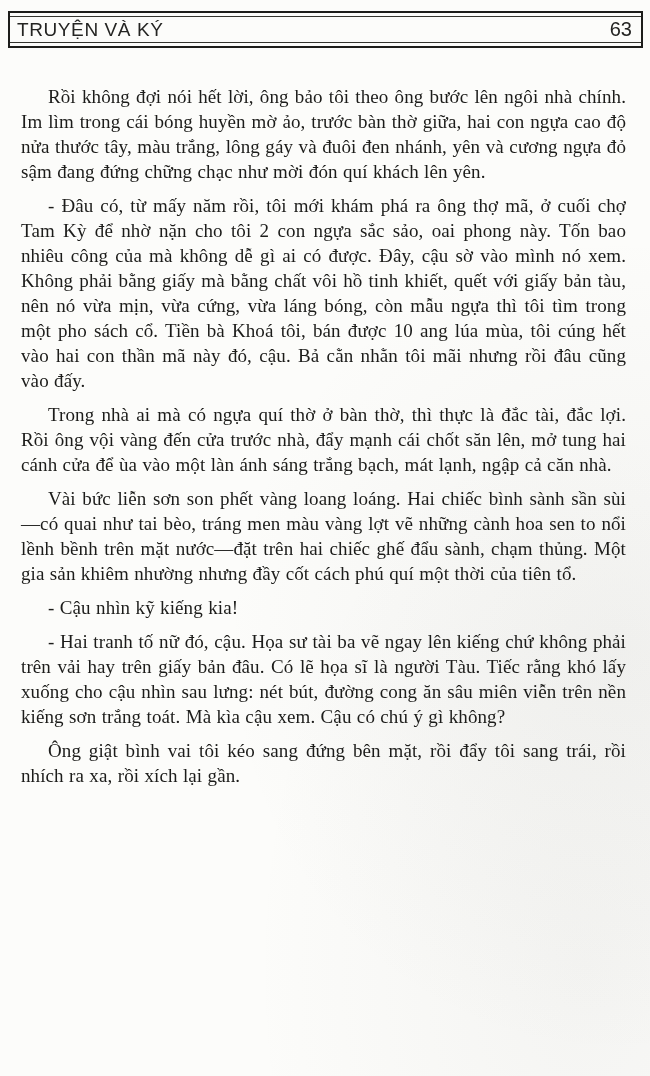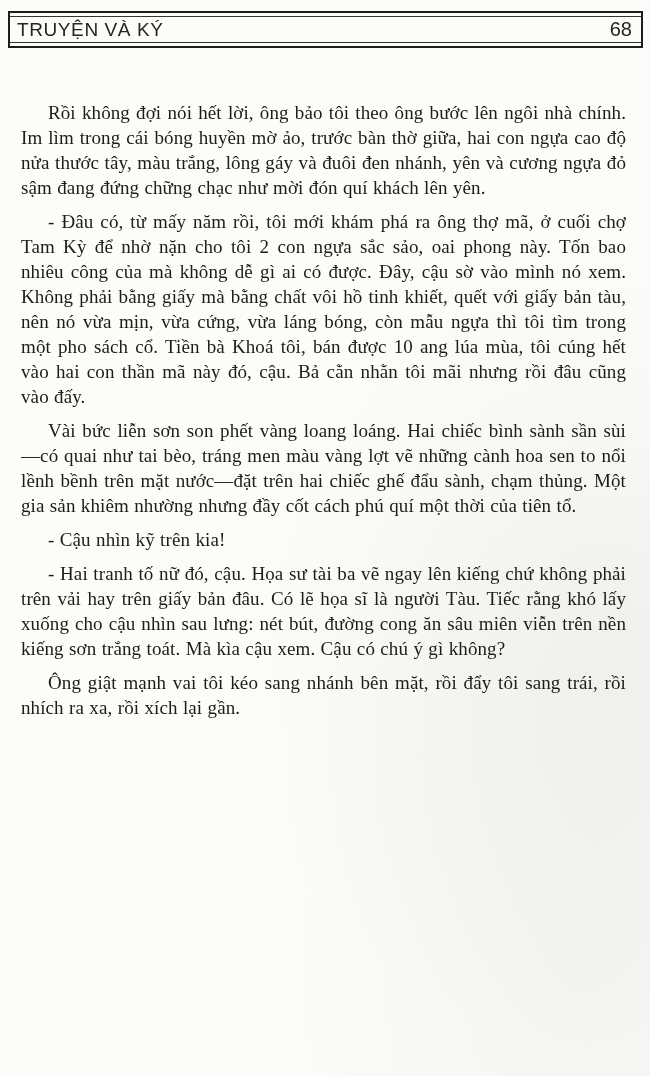--- a/index.html
+++ b/index.html
@@ -56,21 +56,21 @@
     white-space: nowrap;
   }
   .header-page-number {
     font-family: "Liberation Sans", "DejaVu Sans", sans-serif;
     font-size: 20px;
     color: #242422;
   }
   
   .body-text {
     position: absolute;
-    top: 100px;
+    top: 84px;
     left: 21px;
     right: 24px;
     color: #1c1c1a;
   }
   .para {
     margin: 0 0 9px 0;
     font-size: 19px;
     line-height: 25px;
     text-align: justify;
     text-indent: 27px;
@@ -79,26 +79,27 @@
   }
 </style>
 </head>
 <body>
 
 <div class="page">
 
   <div class="header-box">
     <div class="header-band">
       <span class="header-title">TRUYỆN VÀ KÝ</span>
-      <span class="header-page-number">68</span>
+      <span class="header-page-number">63</span>
     </div>
   </div>
 
   <div class="body-text">
       <p class="para">Rồi không đợi nói hết lời, ông bảo tôi theo ông bước lên ngôi nhà chính. Im lìm trong cái bóng huyền mờ ảo, trước bàn thờ giữa, hai con ngựa cao độ nửa thước tây, màu trắng, lông gáy và đuôi đen nhánh, yên và cương ngựa đỏ sậm đang đứng chững chạc như mời đón quí khách lên yên.</p>
       <p class="para">- Đâu có, từ mấy năm rồi, tôi mới khám phá ra ông thợ mã, ở cuối chợ Tam Kỳ để nhờ nặn cho tôi 2 con ngựa sắc sảo, oai phong này. Tốn bao nhiêu công của mà không dễ gì ai có được. Đây, cậu sờ vào mình nó xem. Không phải bằng giấy mà bằng chất vôi hồ tinh khiết, quết với giấy bản tàu, nên nó vừa mịn, vừa cứng, vừa láng bóng, còn mẫu ngựa thì tôi tìm trong một pho sách cổ. Tiền bà Khoá tôi, bán được 10 ang lúa mùa, tôi cúng hết vào hai con thần mã này đó, cậu. Bả cằn nhằn tôi mãi nhưng rồi đâu cũng vào đấy.</p>
+      <p class="para">Trong nhà ai mà có ngựa quí thờ ở bàn thờ, thì thực là đắc tài, đắc lợi. Rồi ông vội vàng đến cửa trước nhà, đẩy mạnh cái chốt săn lên, mở tung hai cánh cửa để ùa vào một làn ánh sáng trắng bạch, mát lạnh, ngập cả căn nhà.</p>
       <p class="para">Vài bức liễn sơn son phết vàng loang loáng. Hai chiếc bình sành sần sùi—có quai như tai bèo, tráng men màu vàng lợt vẽ những cành hoa sen to nổi lềnh bềnh trên mặt nước—đặt trên hai chiếc ghế đẩu sành, chạm thủng. Một gia sản khiêm nhường nhưng đầy cốt cách phú quí một thời của tiên tổ.</p>
-      <p class="para">- Cậu nhìn kỹ trên kia!</p>
+      <p class="para">- Cậu nhìn kỹ kiếng kia!</p>
       <p class="para">- Hai tranh tố nữ đó, cậu. Họa sư tài ba vẽ ngay lên kiếng chứ không phải trên vải hay trên giấy bản đâu. Có lẽ họa sĩ là người Tàu. Tiếc rằng khó lấy xuống cho cậu nhìn sau lưng: nét bút, đường cong ăn sâu miên viễn trên nền kiếng sơn trắng toát. Mà kìa cậu xem. Cậu có chú ý gì không?</p>
-      <p class="para">Ông giật mạnh vai tôi kéo sang nhánh bên mặt, rồi đẩy tôi sang trái, rồi nhích ra xa, rồi xích lại gần.</p>
+      <p class="para">Ông giật bình vai tôi kéo sang đứng bên mặt, rồi đẩy tôi sang trái, rồi nhích ra xa, rồi xích lại gần.</p>
     </div>
 
 </div>
 
 </body></html>

